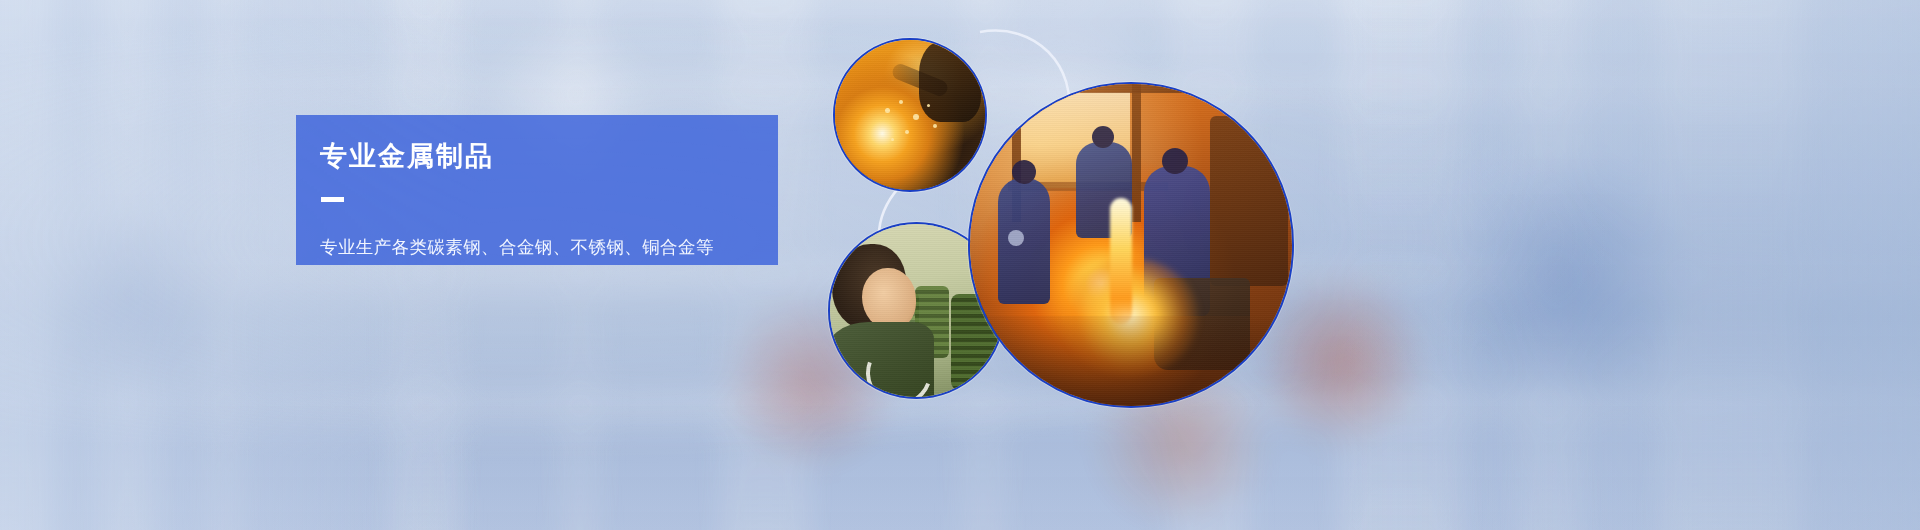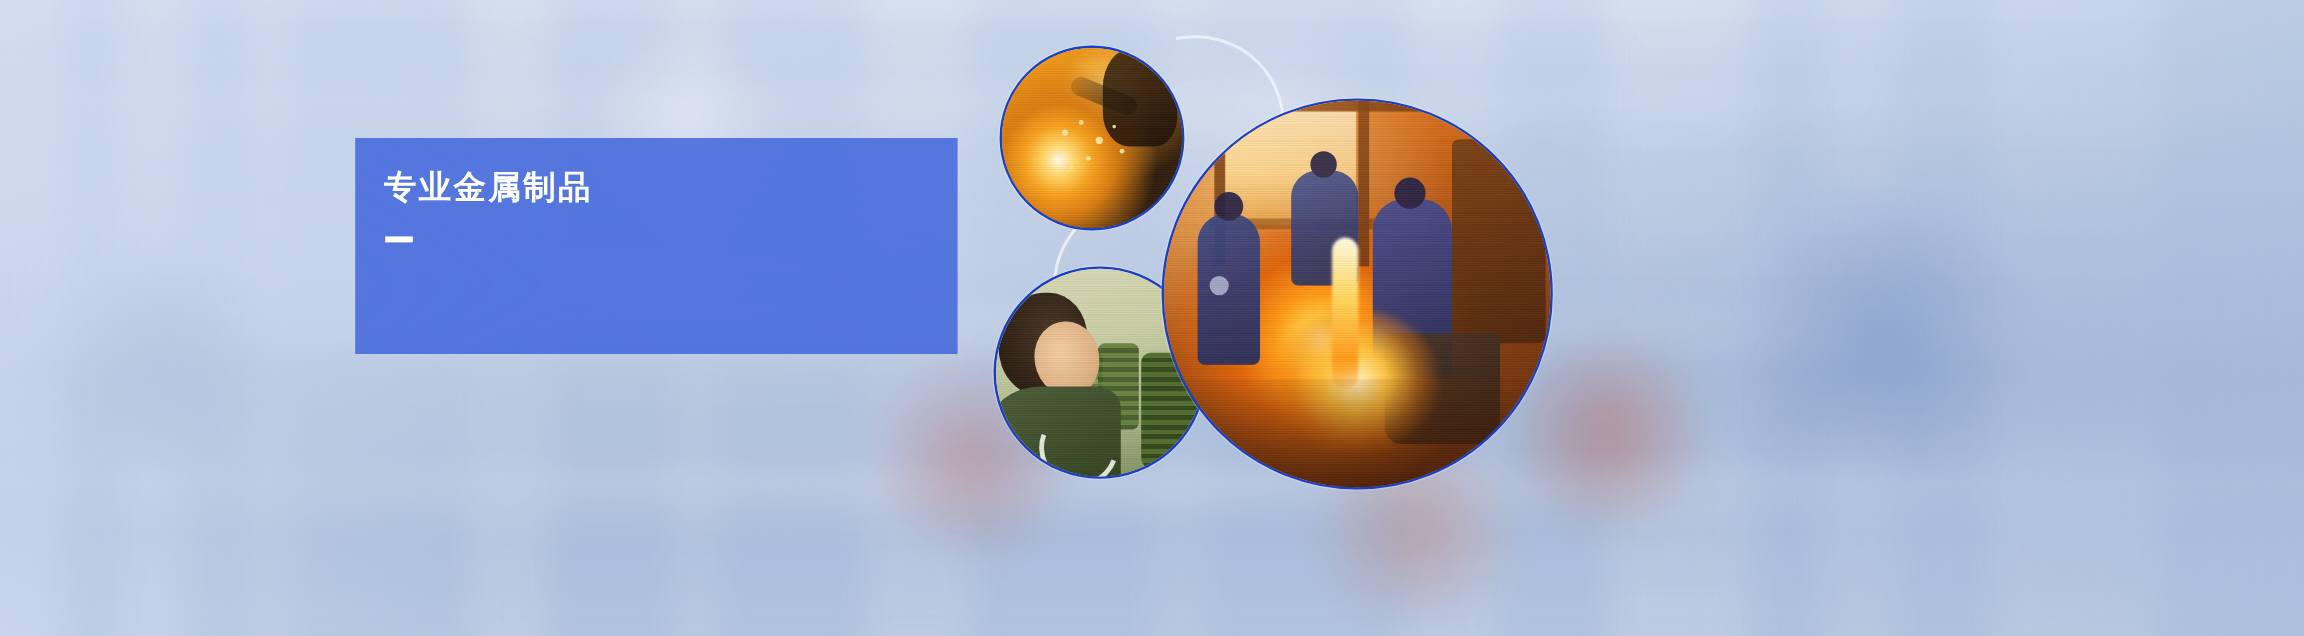--- a/index.html
+++ b/index.html
@@ -41,24 +41,23 @@
                linear-gradient(90deg,rgba(205,218,238,.55) 0%,rgba(255,255,255,0) 25%,rgba(255,255,255,0) 70%,rgba(170,190,220,.45) 100%);
   }
   .bg-tint{
     position:absolute;inset:0;
     background:linear-gradient(180deg,rgba(120,150,200,.16),rgba(90,125,185,.22));
     mix-blend-mode:multiply;
   }
 
   
   #text-panel{
-    position:absolute;left:296px;top:115px;width:482px;height:180px;
+    position:absolute;left:296px;top:115px;width:482px;height:150px;
     background:rgba(58,97,218,.82);
     box-shadow:0 0 0 0 rgba(0,0,0,0);
-    padding-left:20px;
   }
   #panel-title{
     position:absolute;left:24px;top:28px;
     font-size:27px;font-weight:bold;color:#ffffff;
     letter-spacing:2px;line-height:1;
     white-space:nowrap;
   }
   #panel-divider{
     position:absolute;left:25px;top:82px;width:23px;height:5px;
     background:#ffffff;
@@ -337,16 +336,17 @@
       <div class="pour"></div>
       <div class="floor"></div>
       <div class="photo-noise"></div>
     </div>
   </div>
 
   <div id="text-panel">
     <div id="panel-title">专业金属制品</div>
     <div id="panel-divider"></div>
     <div id="panel-desc">
+      <div>专业生产各类碳素钢、合金钢、不锈钢、铜合金等</div>
     </div>
   </div>
 
 </div>
 
 </body></html>

